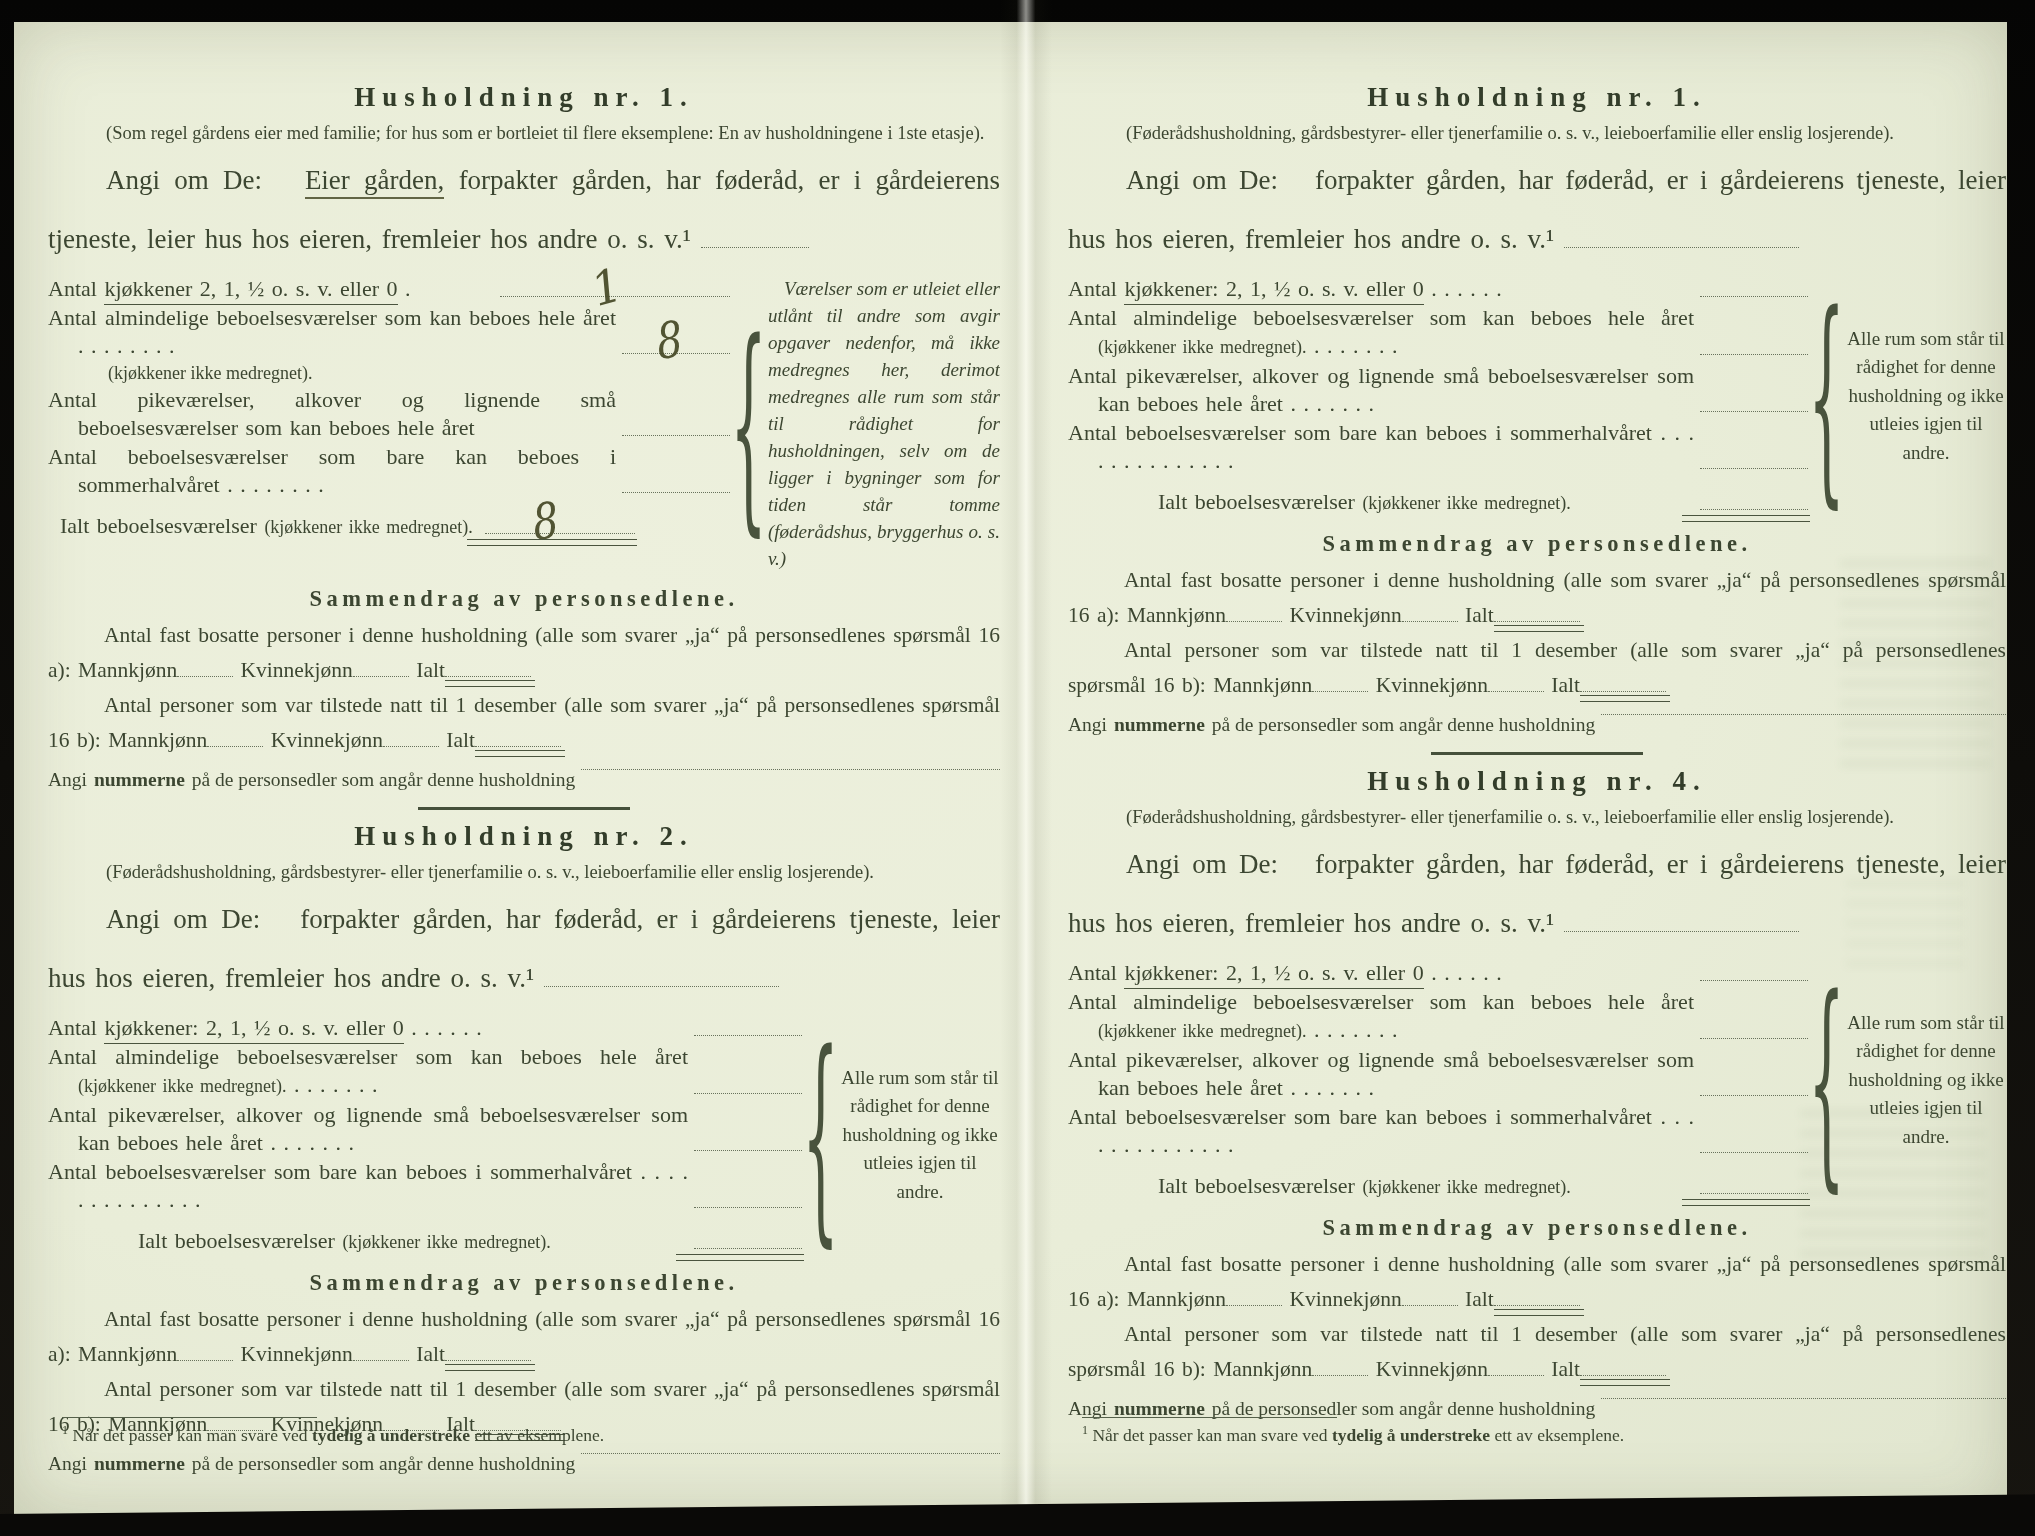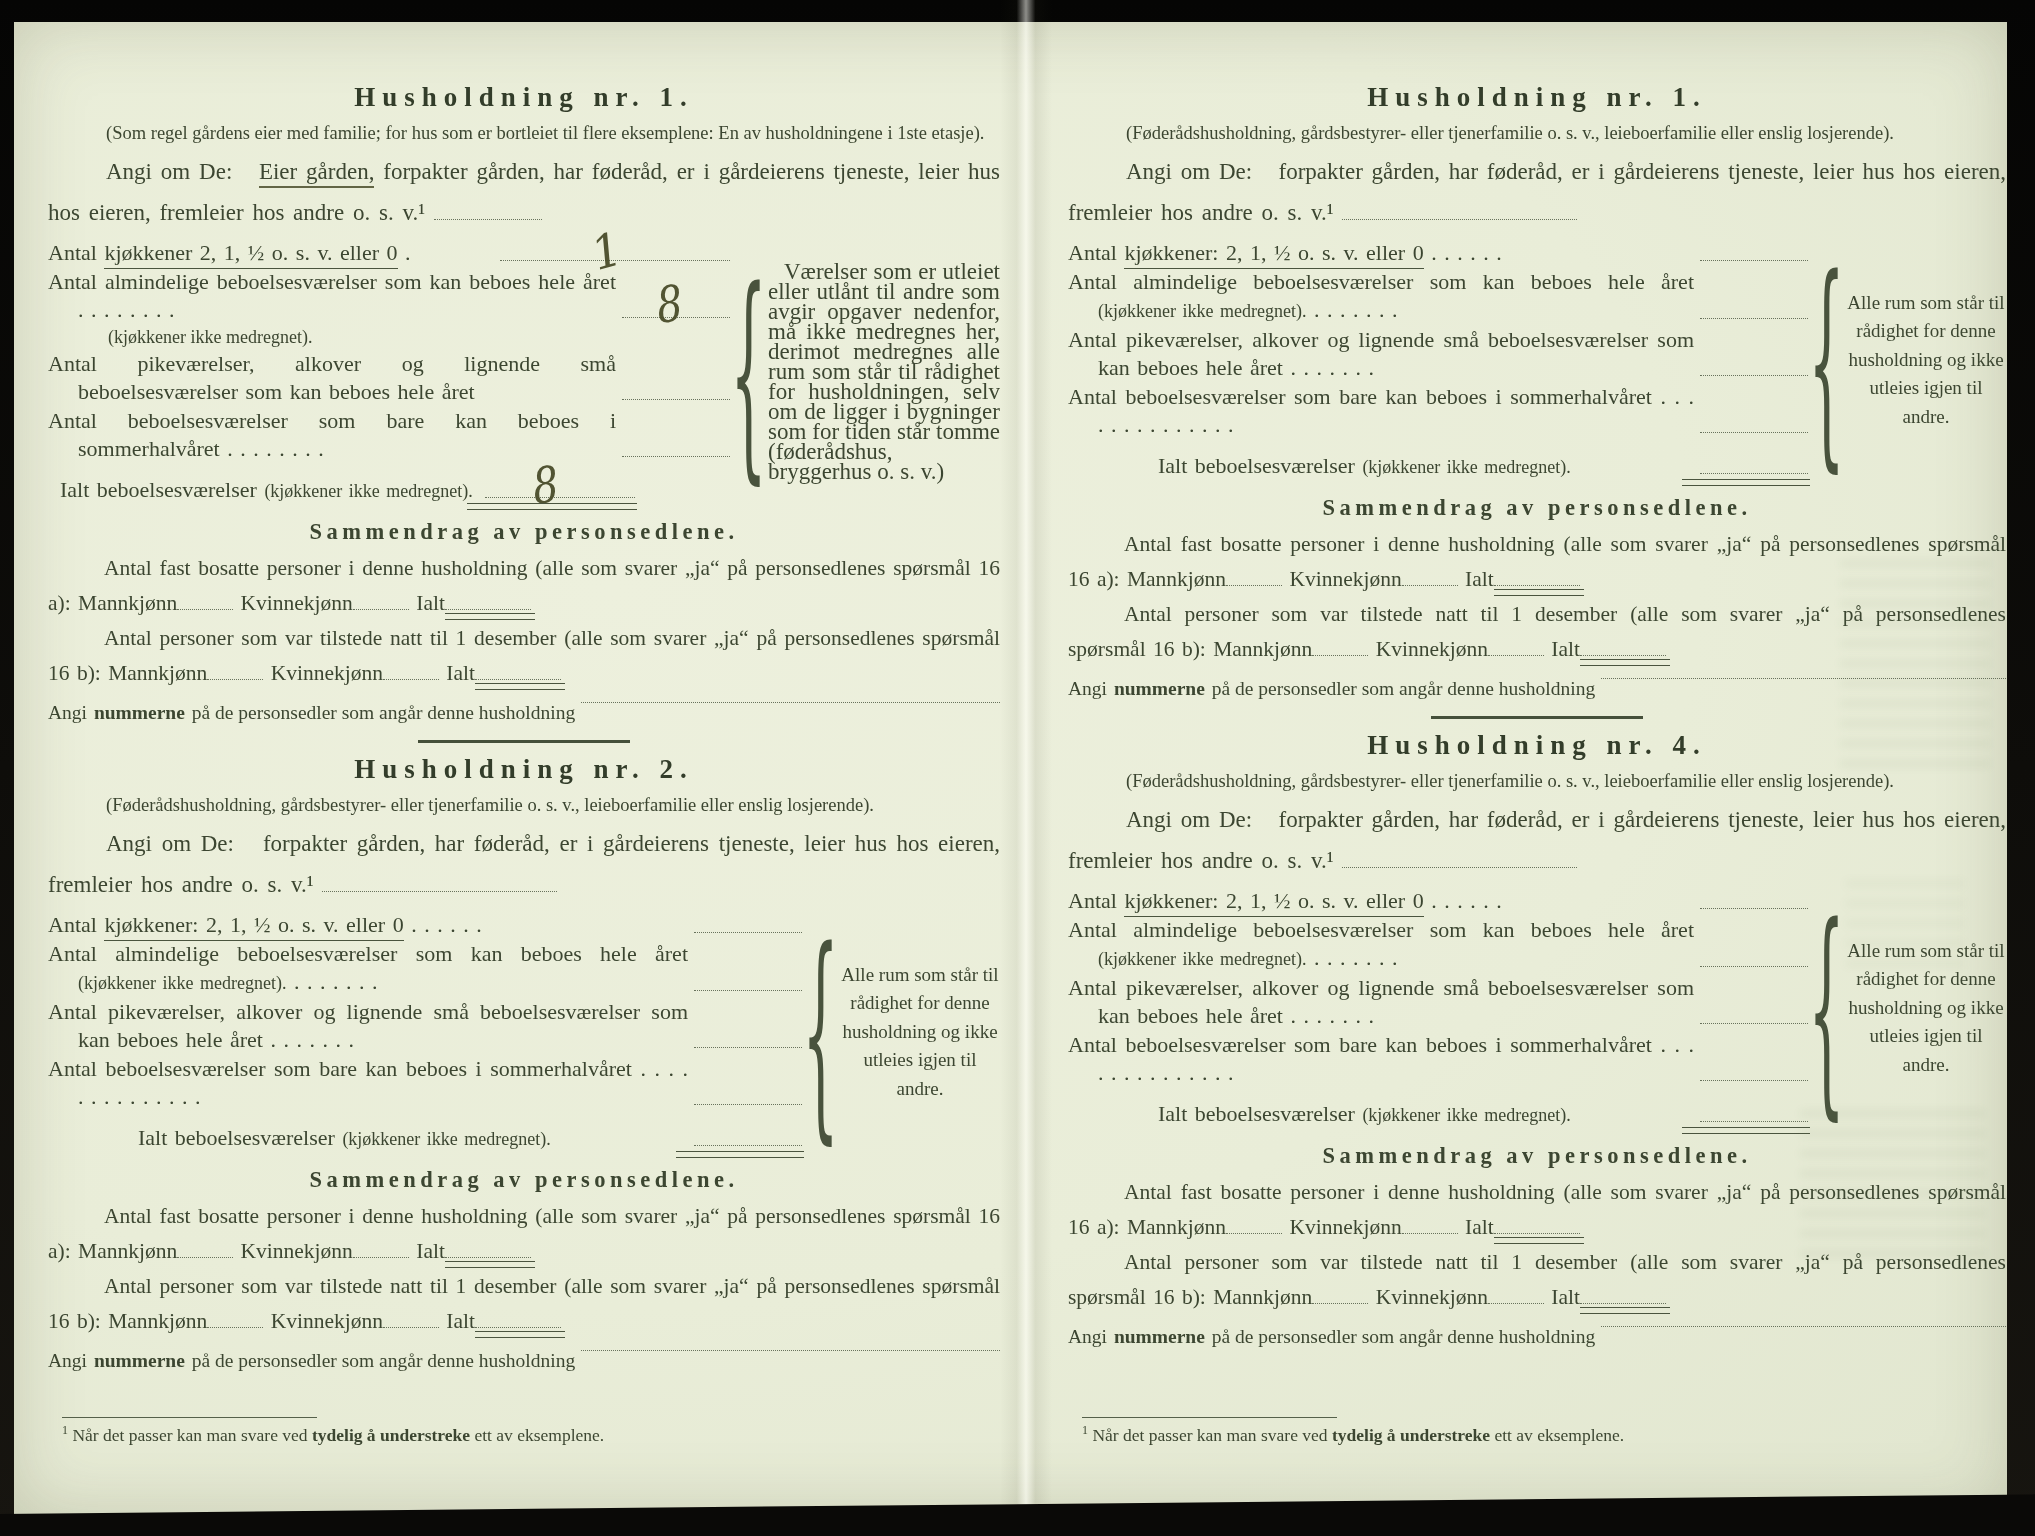--- a/index.html
+++ b/index.html
@@ -13,21 +13,21 @@
          background:#0a0907;transform:rotate(-0.55deg);transform-origin:left bottom;}
   .seam{position:absolute;left:1000px;top:0;width:52px;height:100%;
          background:linear-gradient(90deg,rgba(60,60,38,0) 0%,rgba(60,60,38,0.07) 32%,rgba(255,255,248,0.55) 50%,rgba(60,60,38,0.09) 68%,rgba(60,60,38,0) 100%);}
   .page{position:absolute;top:0;height:1492px;box-sizing:border-box;padding-top:82px;overflow:hidden;}
   .page.left{left:48px;width:952px;}
   .page.right{left:1068px;width:938px;}
 
   .hh-title{text-align:center;font-weight:bold;font-size:27px;letter-spacing:7px;
             color:#333d2a;margin:0 0 8px 0;white-space:nowrap;}
   .intro{font-size:18.5px;line-height:24px;text-align:justify;text-indent:58px;margin:0 0 6px 0;}
-  .angi{font-size:23px;line-height:41px;text-align:justify;text-indent:58px;
+  .angi{font-size:27px;line-height:59px;text-align:justify;text-indent:58px;
         margin:0 0 6px 0;word-spacing:3px;}
   .hw-underline:not(:empty){border-bottom:2.6px solid rgba(74,76,42,0.85);padding-bottom:2px;}
   .fill-inline{display:inline-block;border-bottom:1.6px dotted #68725c;height:14px;vertical-align:baseline;}
   .w110{width:108px}.w235{width:235px}
 
   .form-flex{display:flex;margin:4px 0 6px 0;}
   .fcol{flex:1;min-width:0;}
   .frow{display:flex;align-items:flex-end;font-size:22px;line-height:28.5px;word-spacing:2px;}
   .flabel{flex:1;padding-left:30px;text-indent:-30px;text-align:justify;padding-right:6px;}
   .fans{flex:0 0 108px;border-bottom:1.7px dotted #68725c;position:relative;margin-bottom:7px;height:4px;}
@@ -38,21 +38,21 @@
   .sub-small{font-size:18px;line-height:25px;padding-left:60px;}
   .frow.total{margin-top:12px;}
   .variantA .frow.total .flabel{padding-left:12px;text-indent:0;text-align:left;}
   .variantB .frow.total .flabel{padding-left:90px;text-indent:0;text-align:left;}
   .fans.dbl::after{content:"";position:absolute;left:-18px;right:-2px;top:10px;height:5px;
        border-top:1.9px solid #4a543e;border-bottom:1.9px solid #4a543e;}
   .brace{flex:0 0 38px;display:flex;align-items:center;justify-content:center;color:#49533d;overflow:visible;}
   .brace span{display:block;font-size:46px;font-family:"DejaVu Serif",serif;
        transform:scaleY(4.9) scaleX(1.25);line-height:1;}
   .side-note{align-self:center;}
-  .noteA{flex:0 0 232px;font-size:23px;line-height:20px;text-align:justify;text-indent:16px;}
+  .noteA{flex:0 0 232px;font-size:19px;line-height:27px;text-align:justify;text-indent:16px;font-style:italic;}
   .noteB{flex:0 0 160px;font-size:19px;line-height:28.5px;text-align:center;}
 
   .hw{position:absolute;font-family:"DejaVu Serif",serif;font-style:italic;
       color:rgba(73,75,41,0.95);pointer-events:none;}
   .hw.one{font-size:46px;bottom:-6px;left:40%;transform:rotate(-16deg);}
   .hw.eight{font-size:40px;bottom:-2px;left:32%;transform:rotate(-6deg) scaleY(1.25);}
 
   .sum-heading{text-align:center;font-weight:bold;font-size:22.5px;letter-spacing:4.5px;margin:14px 0 6px 0;}
   .sum-para{font-size:21.5px;line-height:35px;text-align:justify;text-indent:56px;margin:0;word-spacing:2px;}
   .fill{display:inline-block;width:56px;border-bottom:1.6px dotted #68725c;height:15px;}

